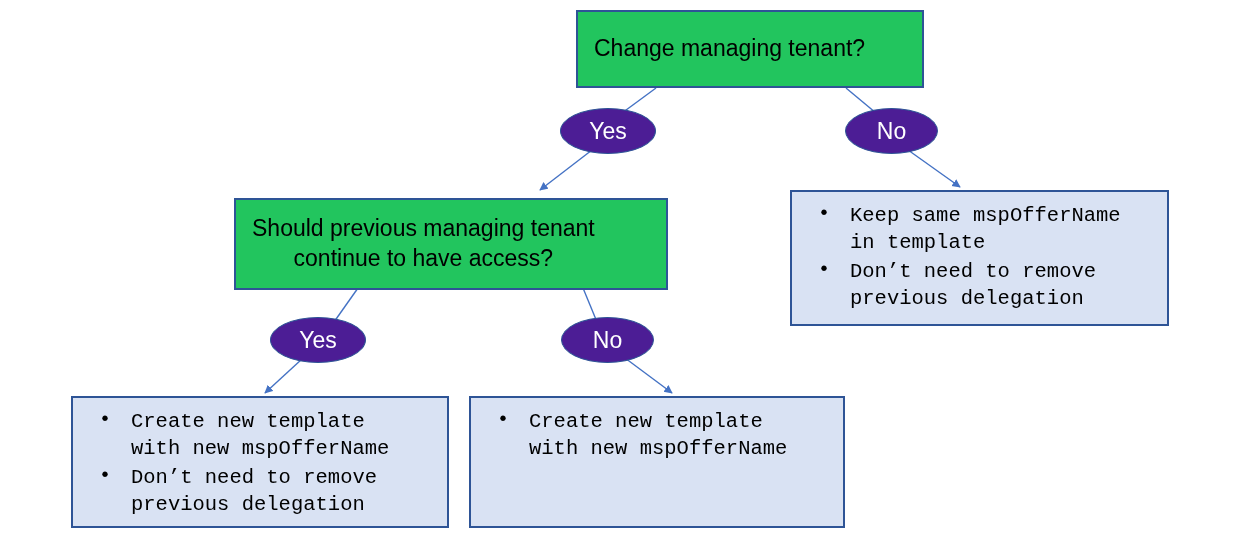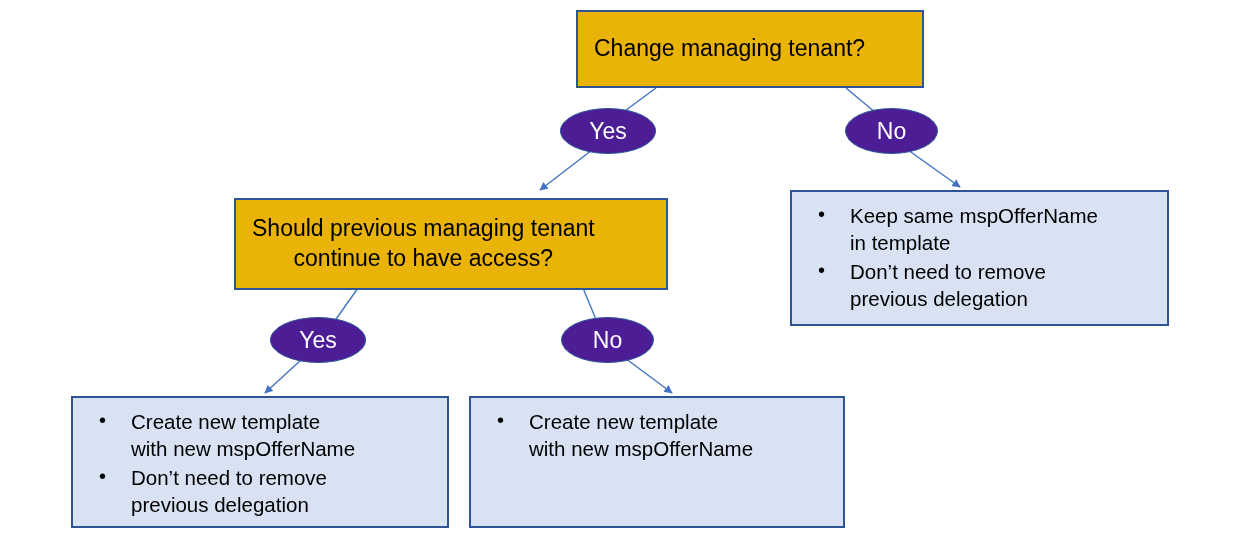--- a/index.html
+++ b/index.html
@@ -27,36 +27,37 @@
     pointer-events: none;
   }
   .node {
     position: absolute;
     box-sizing: border-box;
     display: flex;
     align-items: center;
   }
   
   .box-question {
-    background: #eab308;
+    background: #22c55e;
     border: 2px solid #2e5496;
     padding: 6px 16px;
     color: #000000;
     font-size: 23px;
     line-height: 1.30;
   }
   
   .box-outcome {
     background: #d9e2f3;
     border: 2px solid #2e5496;
     padding: 10px 27px 10px 10px;
     color: #000000;
     font-size: 20.5px;
     line-height: 1.32;
     align-items: flex-start;
+    font-family: Liberation Mono, monospace;
   }
   .bullets {
     list-style: none;
     margin: 0;
     padding: 0;
     width: 100%;
   }
   .bullets li {
     position: relative;
     padding-left: 48px;

